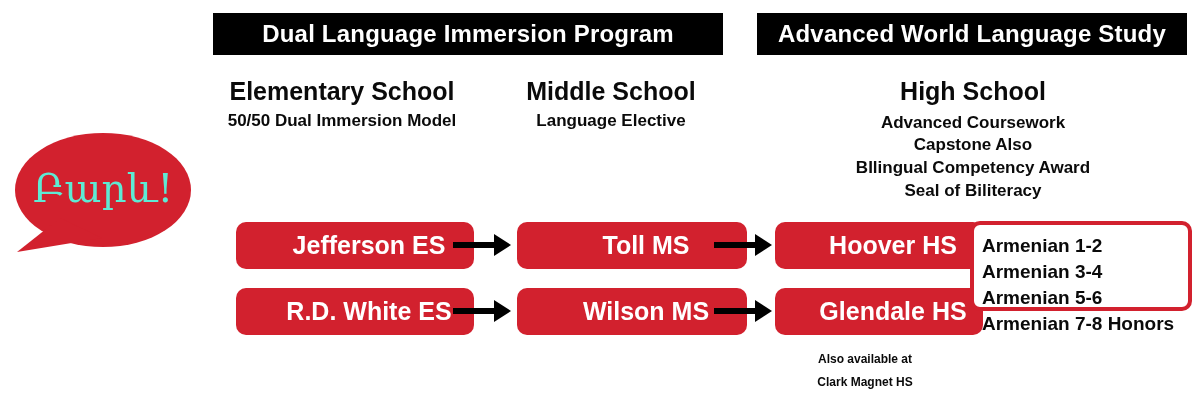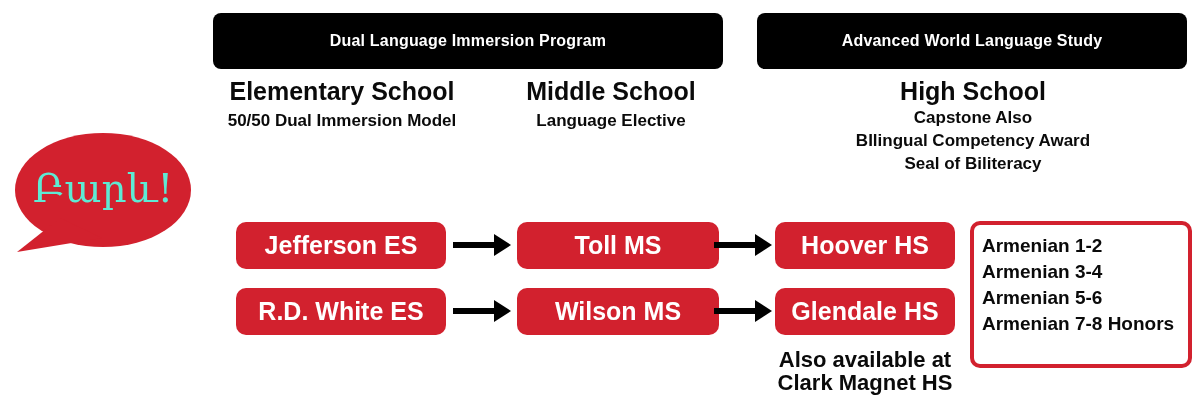--- a/index.html
+++ b/index.html
@@ -13,26 +13,26 @@
     width:1194px;
     height:406px;
     background:#ffffff;
     font-family:"Liberation Sans","DejaVu Sans",sans-serif;
     overflow:hidden;
   }
   
   .banner{
     position:absolute;
     top:13px;
-    height:56px;
+    height:42px;
     background:#000000;
-    border-radius:8px;
+    border-radius:0;
     color:#fff;
     font-weight:bold;
-    font-size:16px;
+    font-size:24px;
     display:flex;
     align-items:center;
     justify-content:center;
     letter-spacing:.2px;
   }
   .banner-immersion{left:213px;width:510px;}
   .banner-advanced{left:757px;width:430px;}
 
   
   .col-head{
@@ -68,20 +68,21 @@
     height:47px;
     background:var(--red);
     border-radius:10px;
     color:#fff;
     font-weight:bold;
     font-size:25px;
     display:flex;
     align-items:center;
     justify-content:center;
     white-space:nowrap;
+    padding-left:28px;
   }
   .row1{top:222px;}
   .row2{top:288px;}
   .c1{left:236px;width:210px;}
   .c2{left:517px;width:202px;}
   .c3{left:775px;width:180px;}
 
   
   .arrow{
     position:absolute;
@@ -103,21 +104,21 @@
   .a-row2{top:308px;}
   .a-c1{left:453px;}
   .a-c2{left:714px;}
 
   
   .course-box{
     position:absolute;
     left:970px;
     top:221px;
     width:222px;
-    height:147px;
+    height:90px;
     box-sizing:border-box;
     background:#fff;
     border:4px solid var(--red);
     border-radius:10px;
     padding:8px 0 0 8px;
   }
   .course-line{
     font-size:19px;
     font-weight:bold;
     line-height:26px;
@@ -125,21 +126,21 @@
     white-space:nowrap;
   }
 
   
   .note{
     position:absolute;
     left:765px;
     top:348px;
     width:200px;
     text-align:center;
-    font-size:22px;
+    font-size:12px;
     font-weight:bold;
     line-height:23px;
     color:var(--black);
   }
 
   
   .bubble{
     position:absolute;
     left:15px;
     top:133px;
@@ -192,20 +193,21 @@
   <div class="col-head head-elementary">
     <div class="col-title">Elementary School</div>
     <div class="col-sub">50/50 Dual Immersion Model</div>
   </div>
   <div class="col-head head-middle">
     <div class="col-title">Middle School</div>
     <div class="col-sub">Language Elective</div>
   </div>
   <div class="col-head head-high">
     <div class="col-title">High School</div>
+    <div class="col-sub" style="margin-top:6px;">Advanced Coursework</div>
     <div class="col-detail">Capstone Also</div>
     <div class="col-detail">BIlingual Competency Award</div>
     <div class="col-detail">Seal of Biliteracy</div>
   </div>
 
   <div class="school-btn row1 c1">Jefferson ES</div>
   <div class="arrow a-row1 a-c1"></div>
   <div class="school-btn row1 c2">Toll MS</div>
   <div class="arrow a-row1 a-c2"></div>
   <div class="school-btn row1 c3">Hoover HS</div>

